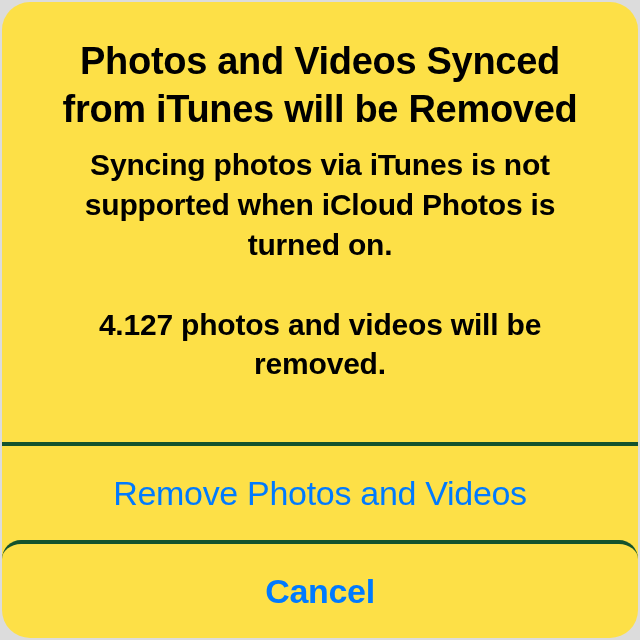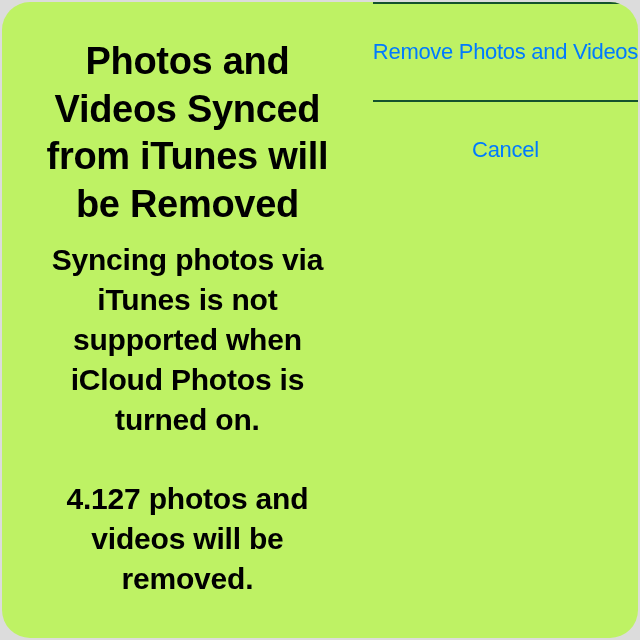--- a/index.html
+++ b/index.html
@@ -12,23 +12,24 @@
       height: 640px;
       font-family: -apple-system, BlinkMacSystemFont, "Helvetica Neue", Helvetica, Arial, sans-serif;
       background: #dcdcdc;
       display: flex;
       align-items: center;
       justify-content: center;
     }
     .alert {
       width: 636px;
       height: 636px;
-      background: #bef264;
+      background: #fde047;
       border-radius: 28px;
       display: flex;
+      flex-direction: column;
       overflow: hidden;
     }
     .content {
       flex: 1;
       padding: 36px 40px 20px 40px;
       text-align: center;
       display: flex;
       flex-direction: column;
       align-items: center;
     }
@@ -47,34 +48,35 @@
       line-height: 1.33;
       letter-spacing: -0.2px;
       white-space: pre-line;
     }
     .buttons {
       display: flex;
       flex-direction: column;
     }
     .button {
       height: 98px;
-      border-top: 2px solid #14532d;
+      border-top: 4px solid #14532d;
       display: flex;
       align-items: center;
       justify-content: center;
       cursor: pointer;
-      font-size: 22px;
+      font-size: 34px;
       color: #007aff;
       letter-spacing: -0.3px;
     }
     .button.default {
       font-weight: 400;
     }
     .button.cancel {
-      font-weight: 400;
+      font-weight: 700;
+      border-radius: 19px;
     }
   </style>
 </head>
 <body>
 
 <div class="alert">
   <div class="content">
     <div class="title">Photos and Videos Synced from iTunes will be Removed</div>
     <div class="message">Syncing photos via iTunes is not supported when iCloud Photos is turned on.
 

